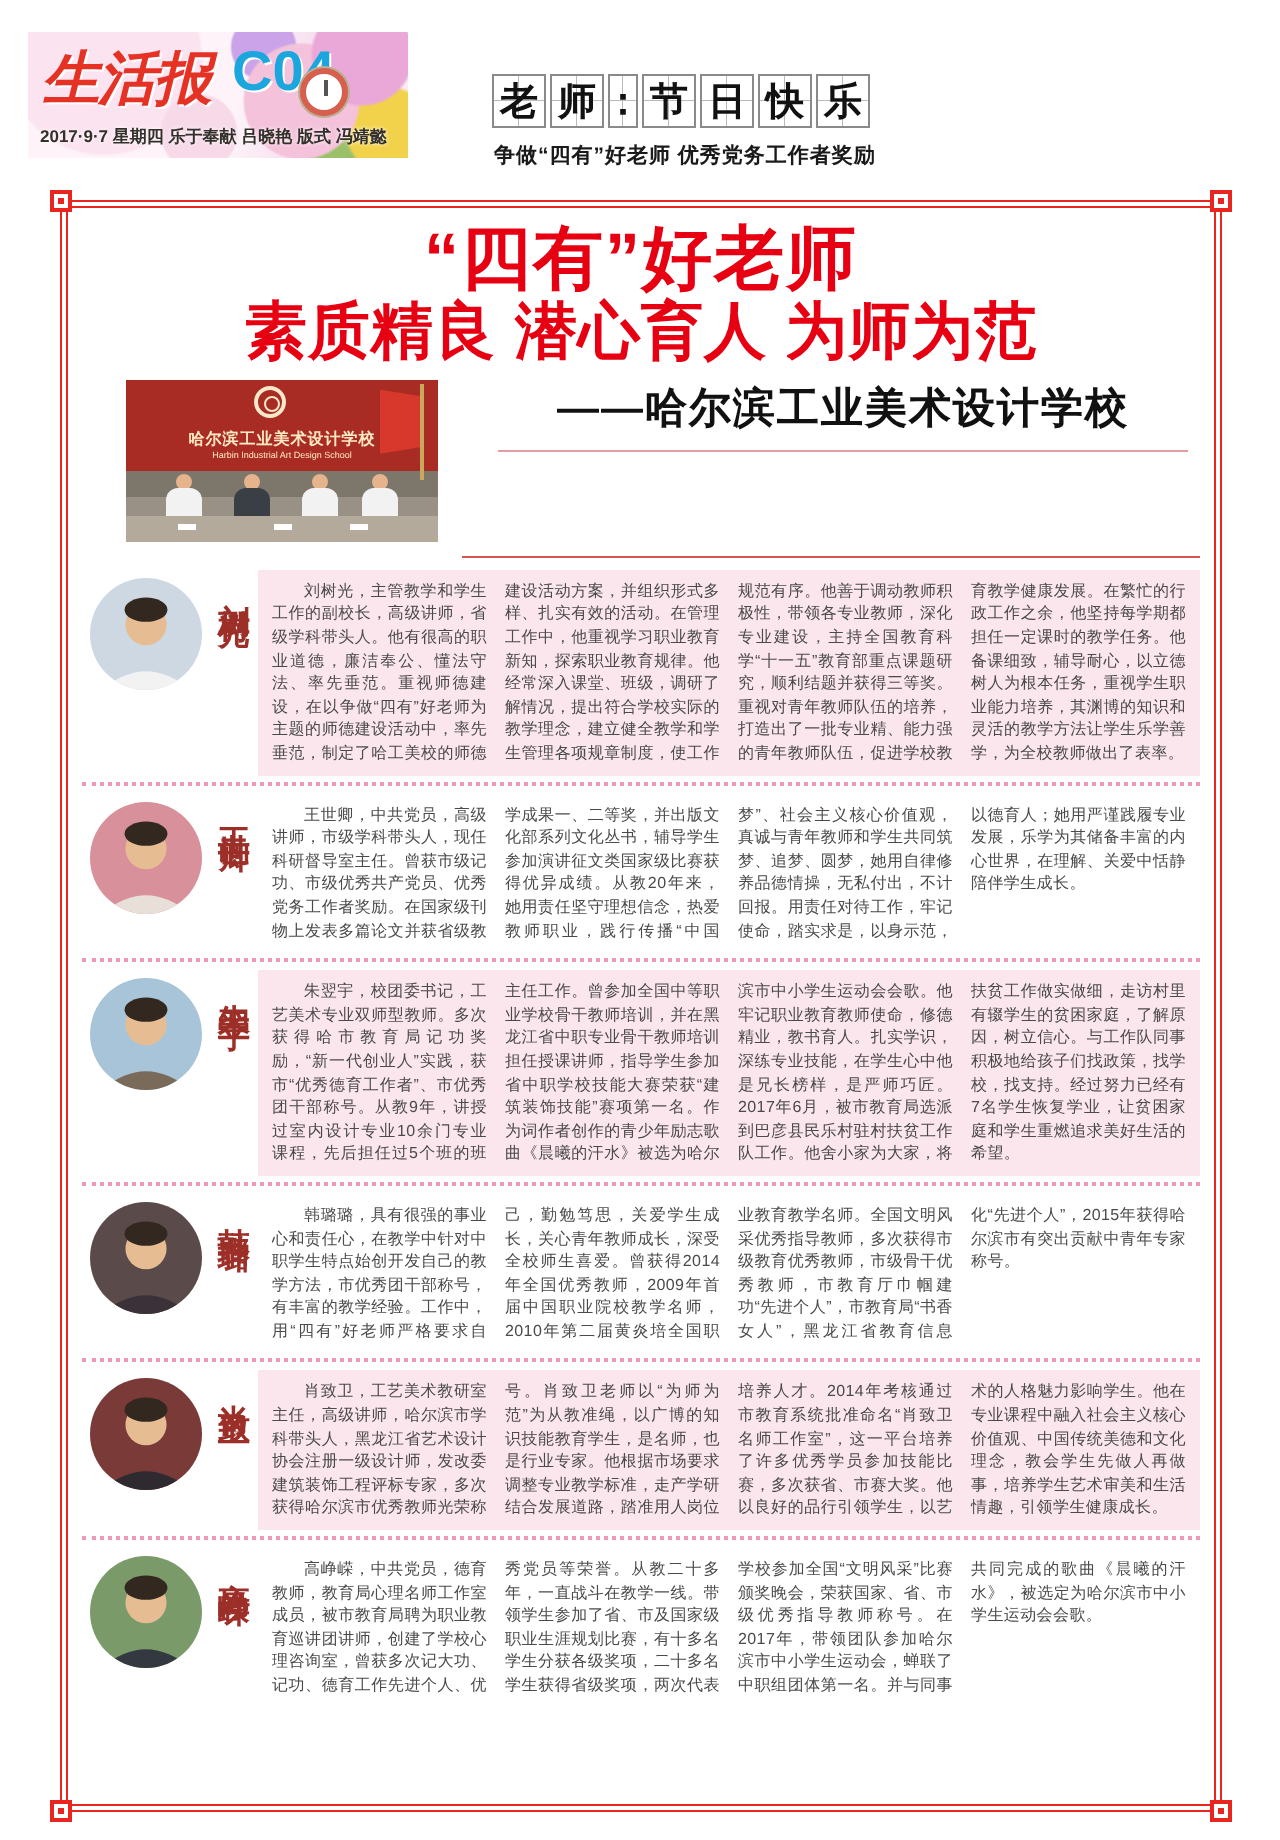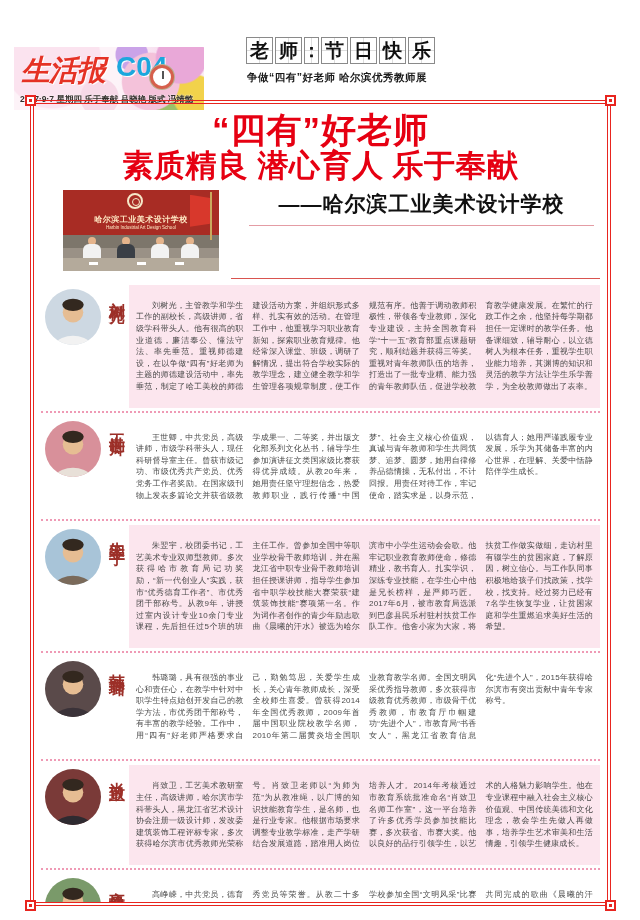--- a/index.html
+++ b/index.html
@@ -1,21 +1,21 @@
 <!DOCTYPE html>
 <html><head>
 <meta charset="utf-8">
 <style>
   * { margin:0; padding:0; box-sizing:border-box; }
   html,body { width:640px; height:920px; background:#fff; font-family:"Liberation Sans",sans-serif; }
   body { position:relative; overflow:hidden; }
 
   
   .masthead { position:absolute; left:0; top:0; width:640px; height:98px; }
-  .collage { position:absolute; left:14px; top:47px; width:190px; height:63px;
+  .collage { position:absolute; left:14px; top:16px; width:190px; height:63px;
     background:
       radial-gradient(circle at 88% 18%, #e9a8d8 0 14%, rgba(0,0,0,0) 15%),
       radial-gradient(circle at 72% 55%, #f4c2da 0 20%, rgba(0,0,0,0) 21%),
       radial-gradient(circle at 95% 78%, #f2d24b 0 11%, rgba(0,0,0,0) 12%),
       radial-gradient(circle at 62% 12%, #caa3e8 0 12%, rgba(0,0,0,0) 13%),
       radial-gradient(circle at 45% 80%, #f7d9e8 0 16%, rgba(0,0,0,0) 17%),
       radial-gradient(circle at 20% 20%, #fbe3ef 0 30%, rgba(0,0,0,0) 31%),
       radial-gradient(circle at 80% 95%, #9bc06a 0 8%, rgba(0,0,0,0) 9%),
       linear-gradient(100deg, #fdf3f8 0 55%, #f6dcee 75%, #fbeff6 100%);
   }
@@ -76,21 +76,21 @@
 
   
   #teachers { margin-top:2px; }
   .t-row { display:flex; align-items:flex-start; padding:4px 0 3px 2px; border-bottom:2px dotted #ef9ab5; }
   .t-row:last-child { border-bottom:none; }
   .t-photo { flex:0 0 56px; height:56px; border-radius:50%; overflow:hidden; margin:4px 5px 0 2px; }
   .t-photo svg { width:100%; height:100%; display:block; }
   .t-name { flex:0 0 20px; writing-mode:vertical-rl; text-orientation:upright; font-size:16px; font-weight:bold;
     color:#9c2f28; letter-spacing:3px; margin:4px 3px 0 0; font-family:"DejaVu Serif",serif; line-height:1.1; }
   .t-bio { flex:1; column-count:4; column-gap:9px; font-size:8px; line-height:1.45; text-align:justify;
-    color:#4a4a4a; padding:15px 7px; text-indent:2em; letter-spacing:0.2px; }
+    color:#4a4a4a; padding:5px 7px; text-indent:2em; letter-spacing:0.2px; }
   .t-row:nth-child(odd) .t-bio { background:#fce6ee; }
 </style>
 </head>
 <body>
 
 <div class="masthead">
   <div class="collage">
     <span class="paper-name">生活报</span>
     <span class="page-code">C04</span>
     <span class="date-line">
@@ -101,33 +101,33 @@
   </div>
   <div class="banner" id="banner-boxes">
       <div class="cell">老</div>
       <div class="cell">师</div>
       <div class="cell narrow">：</div>
       <div class="cell">节</div>
       <div class="cell">日</div>
       <div class="cell">快</div>
       <div class="cell">乐</div>
     </div>
-  <div class="banner-sub">争做“四有”好老师 哈尔滨优秀教师展</div>
+  <div class="banner-sub">争做“四有”好老师 优秀党务工作者奖励</div>
 </div>
 
 <div class="frame">
   <span class="corner c-tl"></span>
   <span class="corner c-tr"></span>
   <span class="corner c-bl"></span>
   <span class="corner c-br"></span>
 
   <div class="frame-inner">
     <div class="headline">
       <div class="l1">“四有”好老师</div>
-      <div class="l2">素质精良 潜心育人 乐于奉献</div>
+      <div class="l2">素质精良 潜心育人 为师为范</div>
     </div>
 
     <div class="lead">
       <div class="photo">
         <span class="logo"></span>
         <div class="cn">哈尔滨工业美术设计学校</div>
         <div class="en">Harbin Industrial Art Design School</div>
         <span class="pole"></span>
         <span class="flag"></span>
         <div class="person" style="left:18px">

